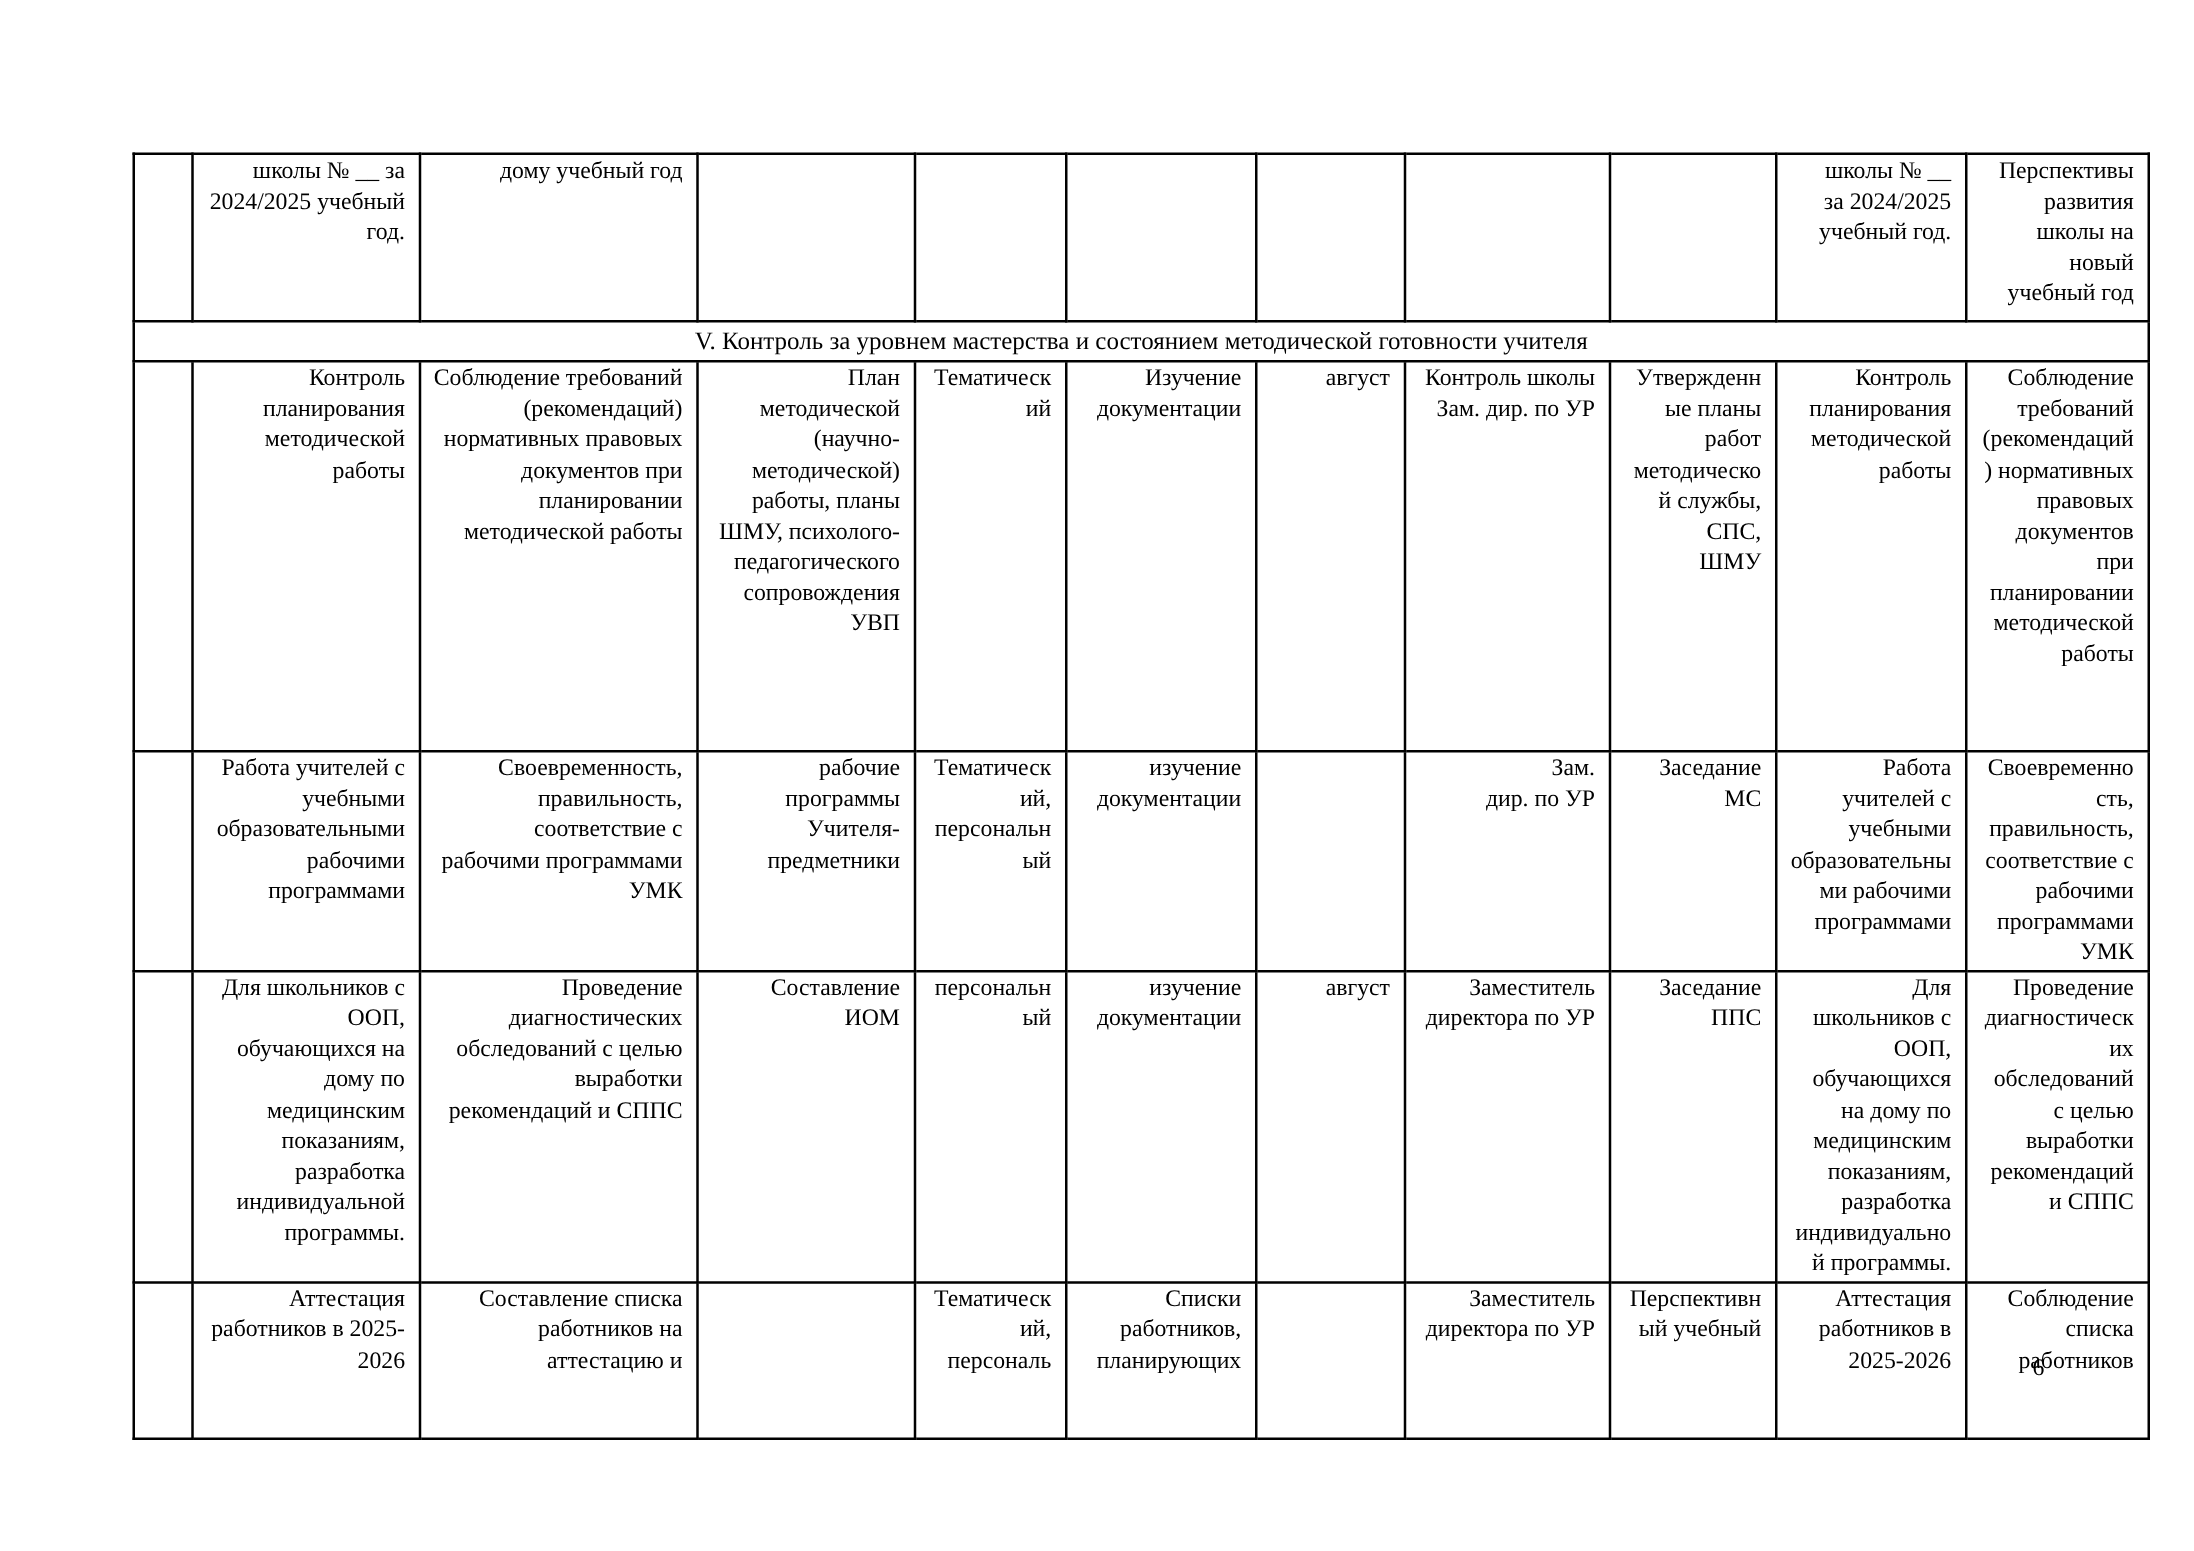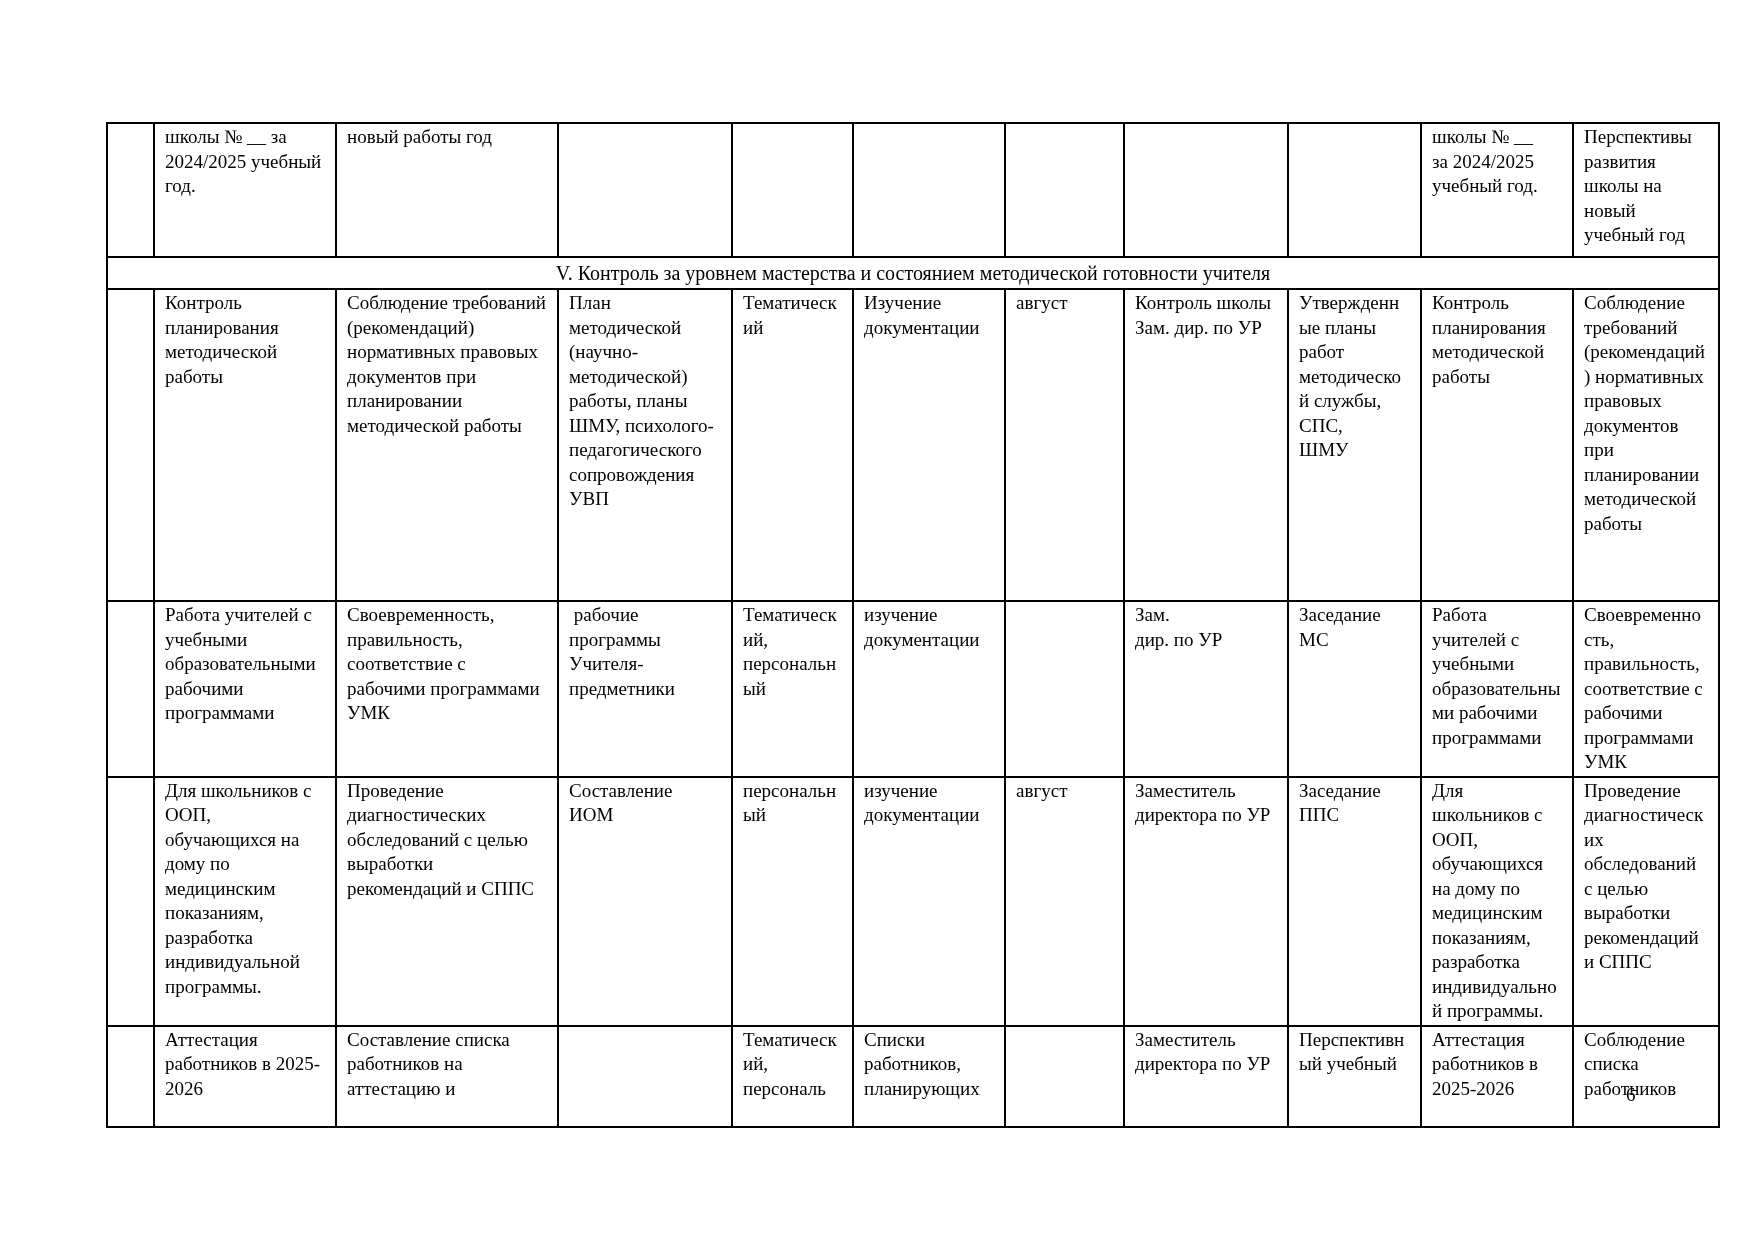--- a/index.html
+++ b/index.html
@@ -16,21 +16,21 @@
     position:absolute;
     left:106px;
     top:122px;
     width:1612px;
     border-collapse:collapse;
     table-layout:fixed;
   }
   table.plan td{
     border:2px solid #000;
     vertical-align:top;
-    text-align:left;
+    text-align:right;
     padding:1px 11px 1px 10px;
     font-size:19px;
     line-height:24.5px;
     white-space:pre-wrap;
     overflow-wrap:break-word;
     word-wrap:break-word;
   }
   table.plan td.hdr{
     text-align:center;
     font-size:20px;
@@ -63,21 +63,21 @@
         <col style="width:164px">
         <col style="width:133px">
       <col style="width:152px">
         <col style="width:146px">
     </colgroup>
 
     <tbody>
         <tr style="height:134px">
       <td></td>
       <td>школы № __ за 2024/2025 учебный год.</td>
-      <td>новый работы год</td>
+      <td>дому учебный год</td>
       <td></td>
       <td></td>
       <td></td>
       <td></td>
       <td></td>
       <td></td>
       <td>школы № __
 за 2024/2025 учебный год.</td>
       <td>Перспективы развития школы на новый учебный год</td>
     </tr>
@@ -123,21 +123,21 @@
       <td>Составление ИОМ</td>
       <td>персональный</td>
       <td>изучение документации</td>
       <td>август</td>
       <td>Заместитель директора по УР</td>
       <td>Заседание ППС</td>
       <td>Для школьников с ООП, обучающихся на дому по медицинским показаниям, разработка индивидуальной программы.</td>
       <td>Проведение диагностических обследований с целью выработки рекомендаций и СППС</td>
     </tr>
 
-    <tr style="height:101px">
+    <tr style="height:125px">
       <td></td>
       <td>Аттестация работников в 2025-2026</td>
       <td>Составление списка работников на аттестацию и</td>
       <td></td>
       <td>Тематический, персональ</td>
       <td>Списки работников, планирующих</td>
       <td></td>
       <td>Заместитель директора по УР</td>
       <td>Перспективный учебный</td>
       <td>Аттестация работников в 2025-2026</td>

